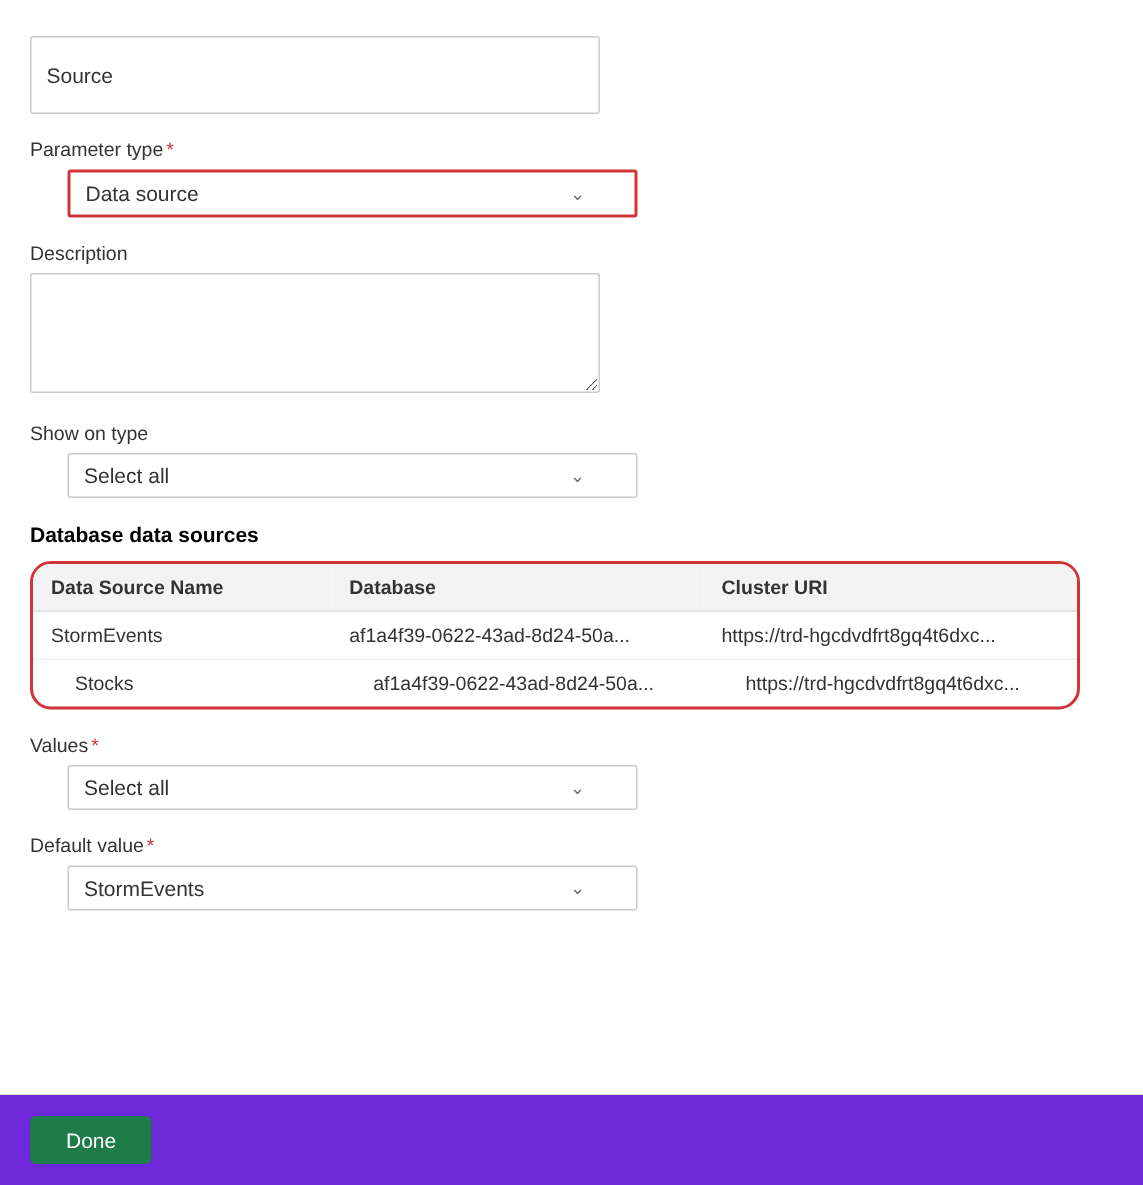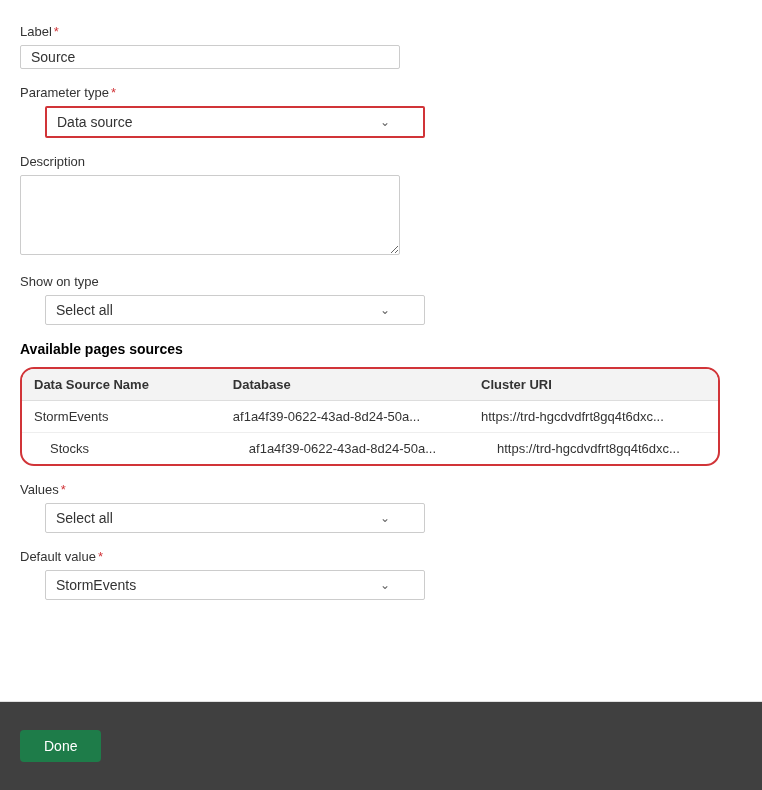--- a/index.html
+++ b/index.html
@@ -30,21 +30,21 @@
       margin-bottom: 6px;
       font-size: 13px;
       color: #333;
     }
     .required-star {
       color: #d13438;
       margin-left: 2px;
     }
     .form-input {
       width: 380px;
-      padding: 3px 10px;
+      padding: 17px 10px;
       border: 1px solid #ccc;
       border-radius: 2px;
       font-size: 14px;
       color: #333;
       outline: none;
     }
     .form-select {
       width: 380px;
       padding: 6px 10px;
       border: 2px solid #d13438;
@@ -129,23 +129,23 @@
       padding-left: 28px;
     }
     .col-name { width: 200px; }
     .col-db { width: 250px; margin-top: 16px; }
     .col-cluster { width: 250px; }
     .footer {
       position: fixed;
       bottom: 0;
       left: 0;
       width: 762px;
-      background: #404040;
+      background: #6d28d9;
       border-top: 1px solid #e0e0e0;
-      padding: 28px 20px;
+      padding: 14px 20px;
       display: flex;
       gap: 12px;
       align-items: center;
     }
     .btn-done {
       background: #1e7c49;
       color: #fff;
       border: none;
       border-radius: 4px;
       padding: 8px 24px;
@@ -163,23 +163,20 @@
       cursor: pointer;
     }
   </style>
 </head>
 <body>
 
 <div class="main-container">
 
 
   <div class="form-group">
-    <label class="form-label">
-      <span>Label</span><span class="required-star">*</span>
-    </label>
     <input type="text" class="form-input" value="Source" style="">
   </div>
 
   <div class="form-group">
     <label class="form-label">
       <span>Parameter type</span><span class="required-star">*</span>
     </label>
     <div class="select-wrapper highlighted">
       <select class="form-select">
       <option value="Data source">Data source</option><option value="Text">Text</option><option value="Integer">Integer</option><option value="Boolean">Boolean</option></select>
@@ -195,21 +192,21 @@
   <div class="form-group">
     <label class="form-label">Show on type</label>
     <div class="select-wrapper normal">
       <select class="form-select">
       <option value="Select all">Select all</option></select>
       <span class="chevron-icon">⌄</span>
     </div>
   </div>
 
   <div class="form-group">
-    <div class="section-title">Available pages sources</div>
+    <div class="section-title">Database data sources</div>
     <div class="data-table-wrapper">
       <table class="data-table">
         <thead>
           <tr>
             <th class="col-name">
               <span>Data Source Name</span>
             </th>
             <th class="col-db">
               <span>Database</span>
             </th>

